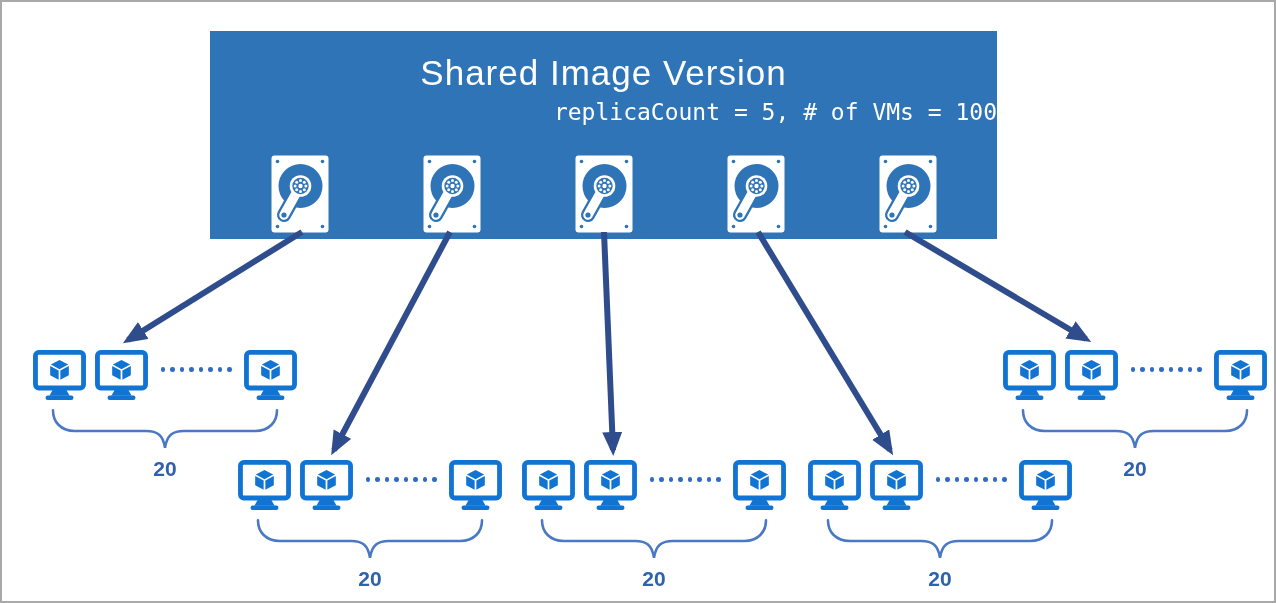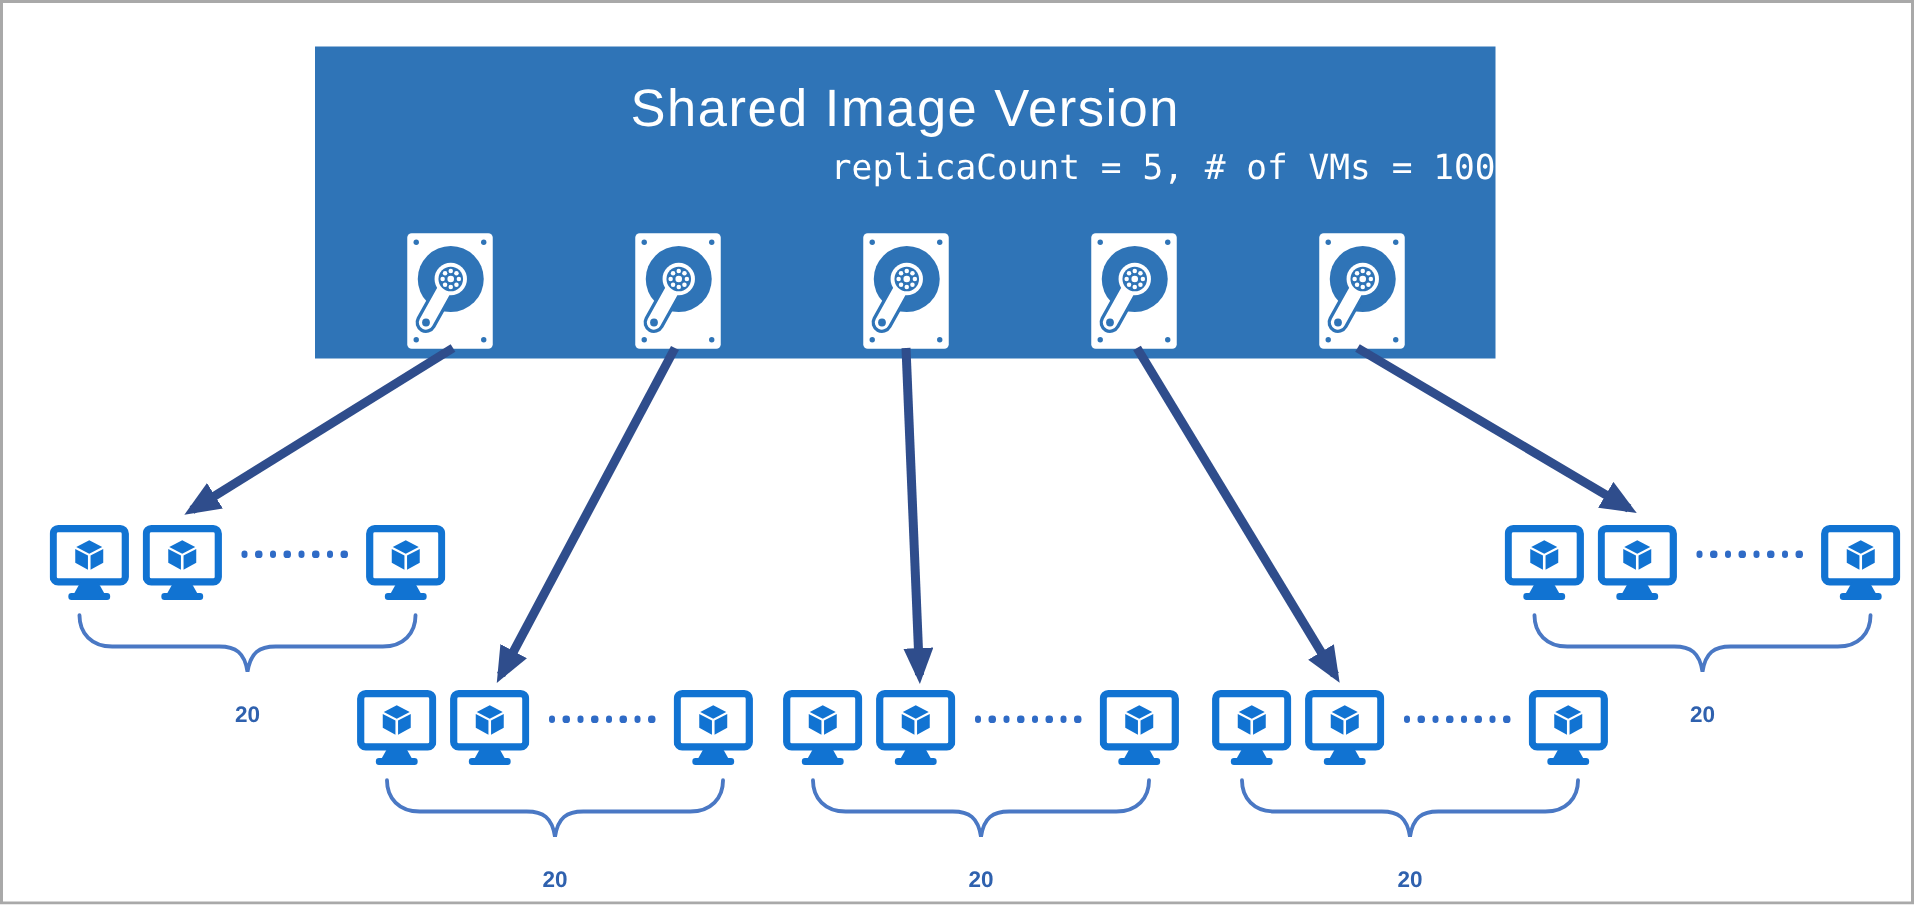--- a/index.html
+++ b/index.html
@@ -48,22 +48,22 @@
   .vm-row{display:flex;align-items:flex-start;}
   .vm-row svg{display:block;flex:0 0 auto;}
   .vm-row svg + svg{margin-left:9px;}
   .dots{
     display:flex;gap:5px;margin:17px 12px 0 12px;flex:1 1 auto;
     justify-content:center;align-items:center;
   }
   .dots i{width:4.5px;height:4.5px;border-radius:50%;background:var(--dot-blue);}
   .brace{display:block;margin:8px auto 0 auto;}
   .vm-count{
-    margin-top:18px;text-align:center;color:var(--count-blue);
-    font-size:15px;font-weight:700;
+    margin-top:7px;text-align:center;color:var(--count-blue);
+    font-size:21px;font-weight:700;
   }
 </style>
 </head>
 <body>
 
 <div class="canvas">
 
   <svg width="0" height="0" style="position:absolute" aria-hidden="true">
     <defs>
       <symbol id="disk" viewBox="0 0 58 78">

